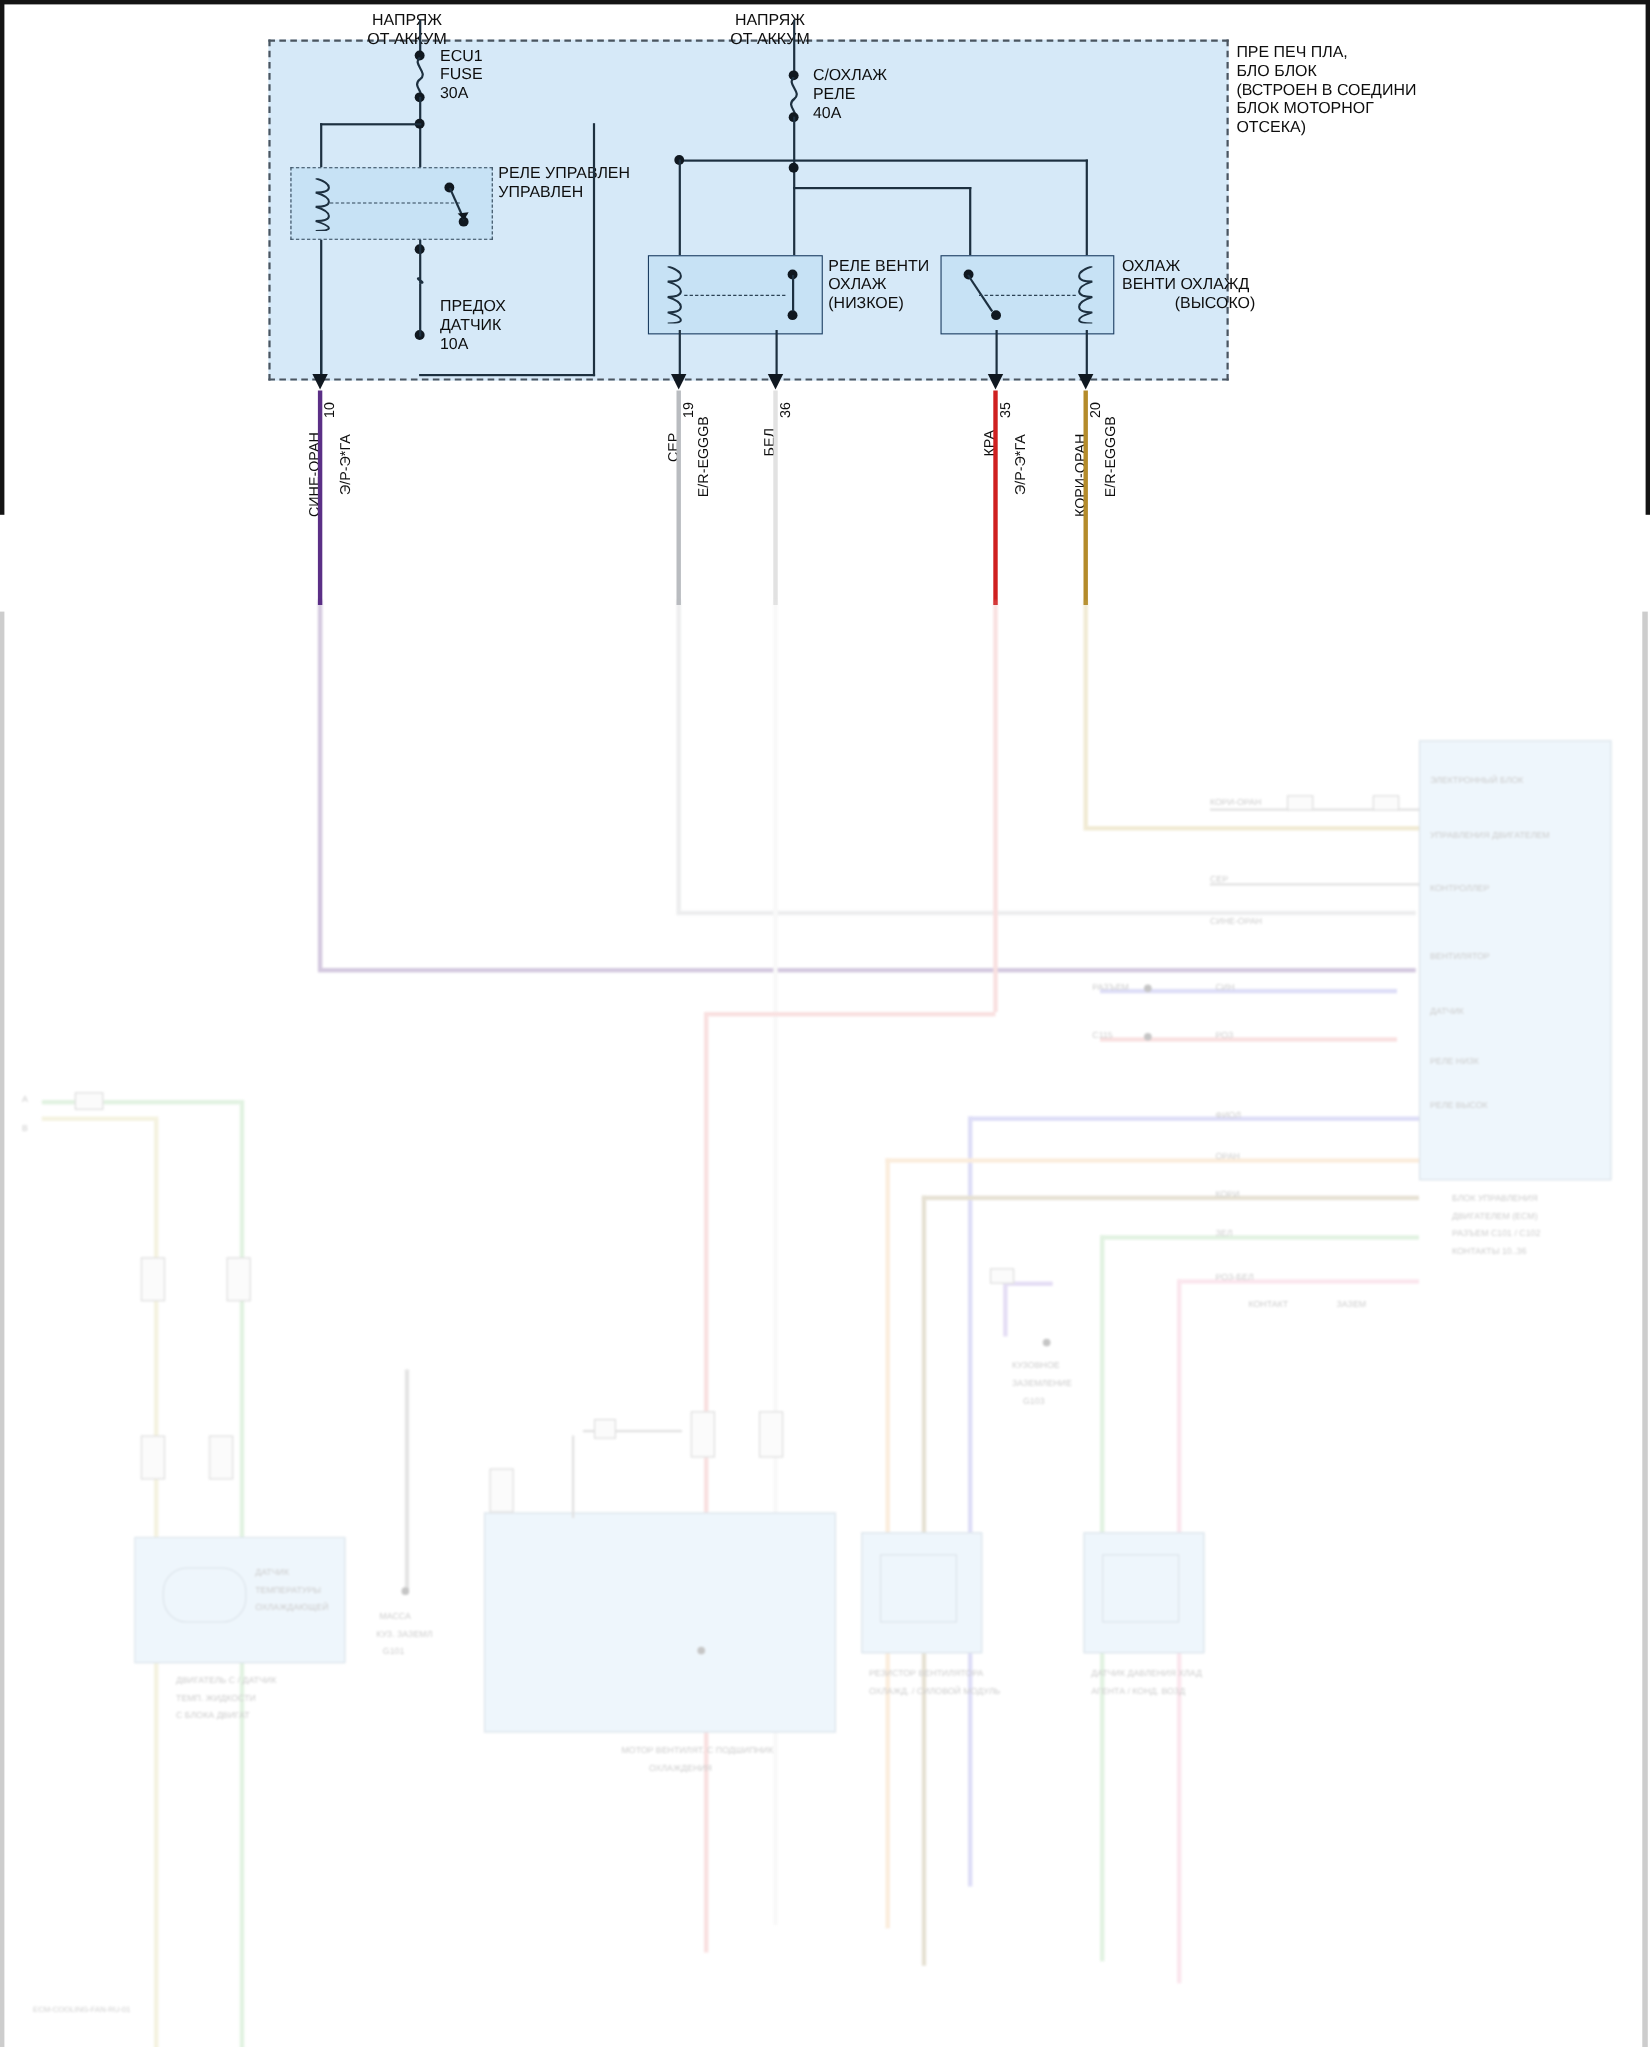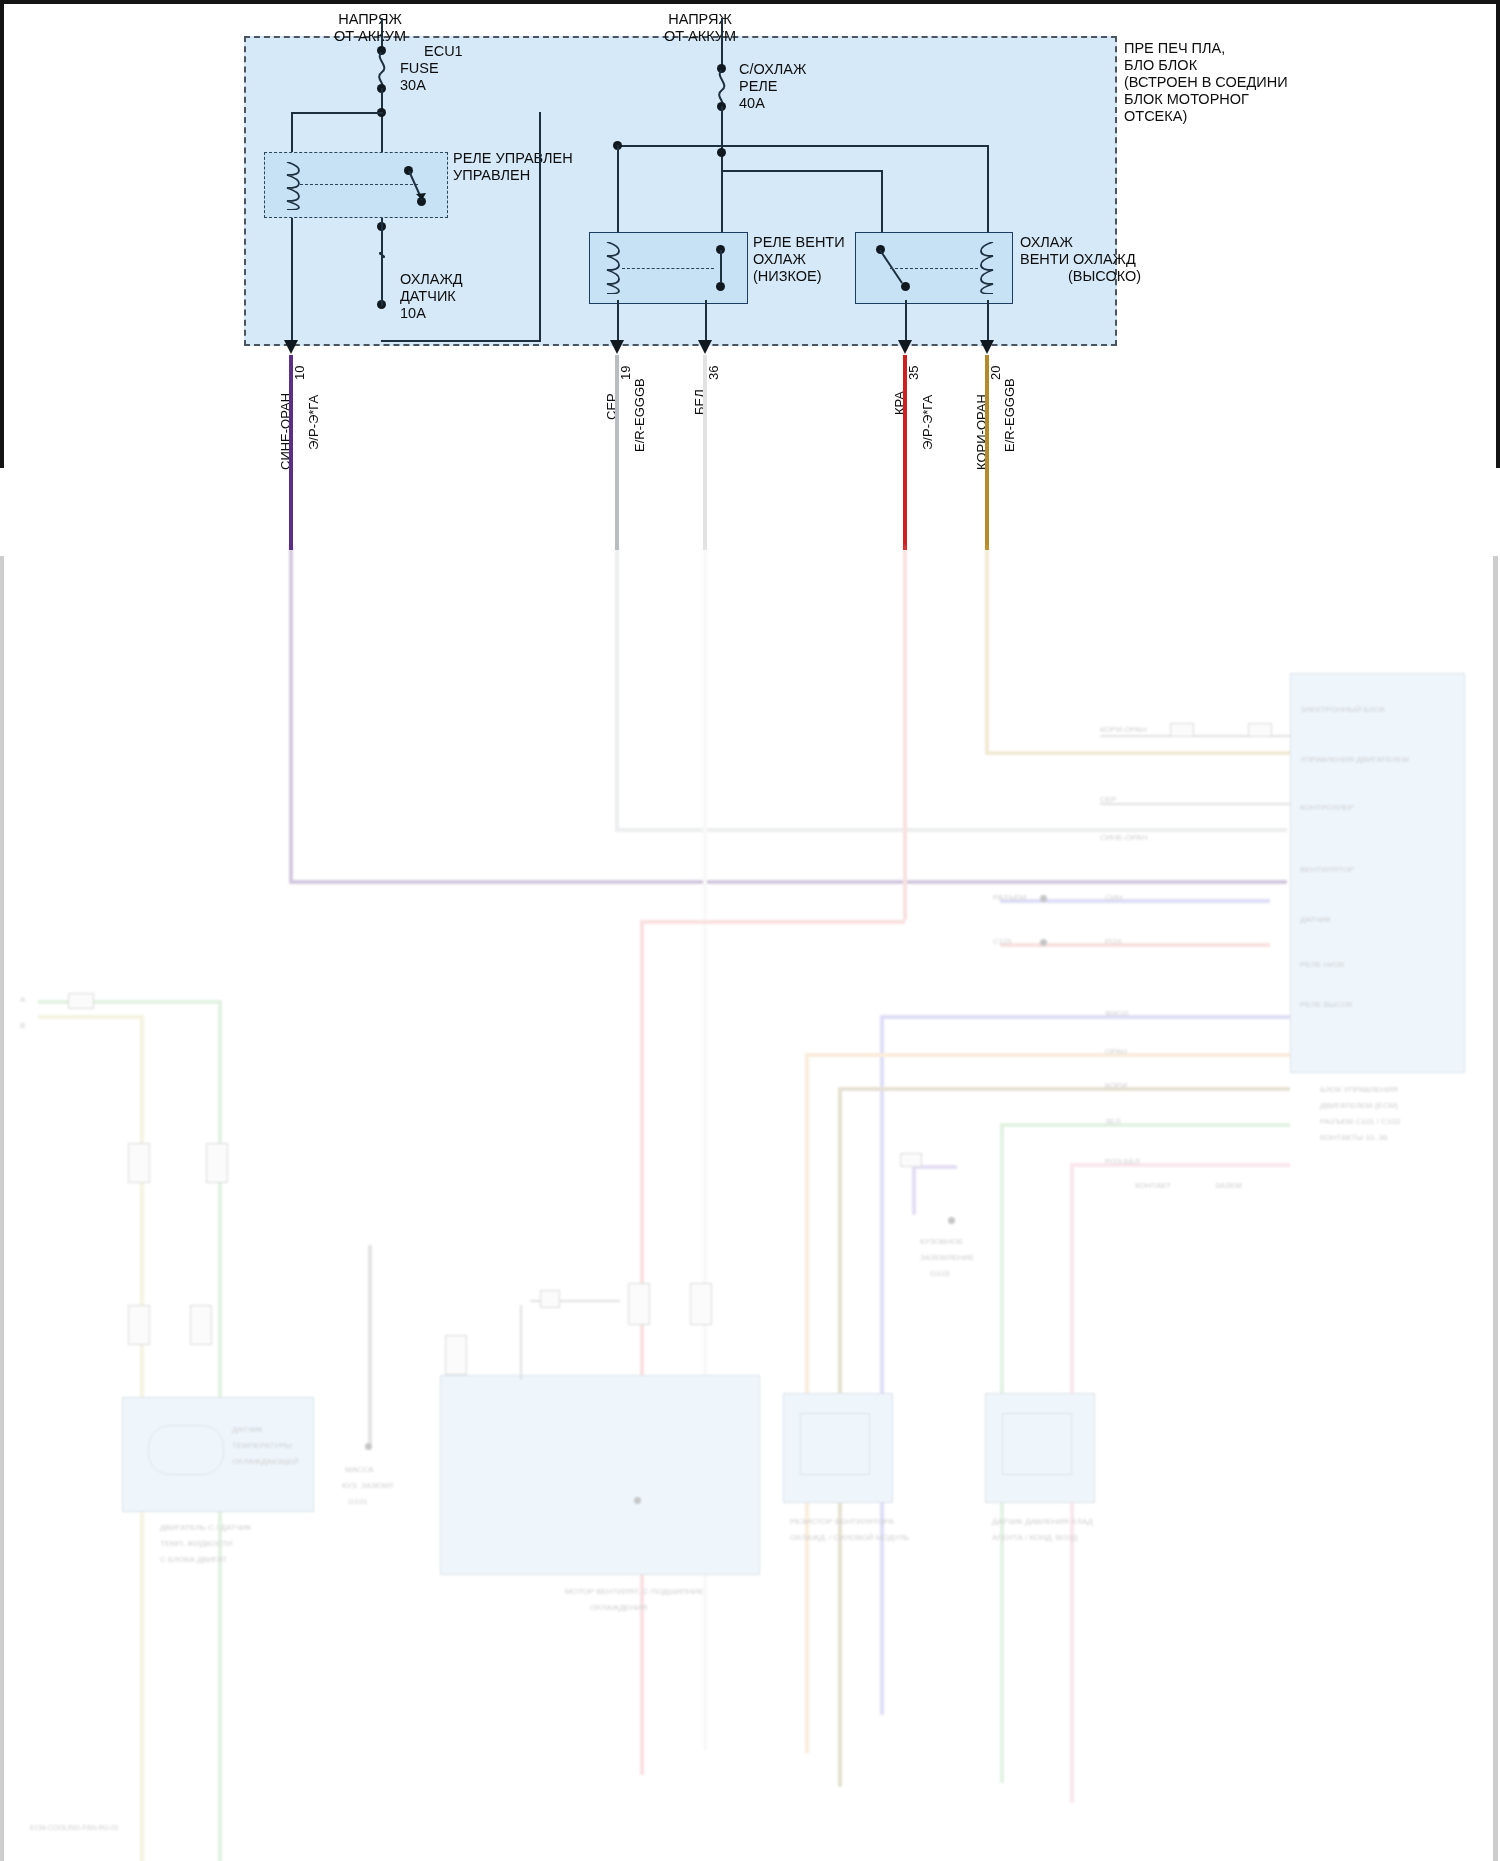--- a/index.html
+++ b/index.html
@@ -68,21 +68,21 @@
     <div class="lbl-c" style="left:310px;top:11px;width:120px;">НАПРЯЖ</div>
     <div class="lbl-c" style="left:310px;top:28px;width:120px;">ОТ АККУМ</div>
 
     <div class="wire wv" style="left:381px;top:18px;height:32px;"></div>
     <div class="dot" style="left:377px;top:46px;"></div>
 
     <svg style="position:absolute;left:372px;top:52px;width:20px;height:36px;">
       <path d="M10,0 C2,6 18,14 10,20 C2,26 14,32 10,36" stroke="#1d3040" stroke-width="2" fill="none"></path>
     </svg>
     <div class="dot" style="left:377px;top:84px;"></div>
-    <div class="lbl" style="left:424px;top:43px;">ECU1</div>
+    <div class="lbl" style="left:400px;top:43px;">ECU1</div>
     <div class="lbl" style="left:400px;top:60px;">FUSE</div>
     <div class="lbl" style="left:400px;top:77px;">30A</div>
 
     <div class="wire wv" style="left:381px;top:88px;height:90px;"></div>
     <div class="dot" style="left:377px;top:108px;"></div>
     <div class="wire wh" style="left:291px;top:112px;width:92px;"></div>
     <div class="wire wv" style="left:291px;top:112px;height:230px;"></div>
 
     <div class="dashbox2" style="left:264px;top:152px;width:184px;height:66px;"></div>
 
@@ -100,21 +100,21 @@
     </svg>
 
     <div class="dot" style="left:377px;top:222px;"></div>
     <div class="wire wv" style="left:381px;top:218px;height:40px;"></div>
 
     <svg style="position:absolute;left:372px;top:252px;width:20px;height:6px;">
       <path d="M10,0 C3,2 17,4 10,6" stroke="#1d3040" stroke-width="2" fill="none"></path>
     </svg>
     <div class="dot" style="left:377px;top:300px;"></div>
     <div class="wire wv" style="left:381px;top:258px;height:48px;"></div>
-    <div class="lbl" style="left:400px;top:271px;">ОХЛАЖД</div>
+    <div class="lbl" style="left:400px;top:271px;">ПРЕДОХ</div>
     <div class="lbl" style="left:400px;top:288px;">ДАТЧИК</div>
     <div class="lbl" style="left:400px;top:305px;">10A</div>
 
     <div class="lbl" style="left:453px;top:150px;">РЕЛЕ УПРАВЛЕН</div>
     <div class="lbl" style="left:453px;top:167px;">УПРАВЛЕН</div>
 
     <div class="wire wh" style="left:381px;top:340px;width:160px;"></div>
     <div class="wire wv" style="left:539px;top:112px;height:230px;"></div>
 
     <div class="lbl-c" style="left:640px;top:11px;width:120px;">НАПРЯЖ</div>

